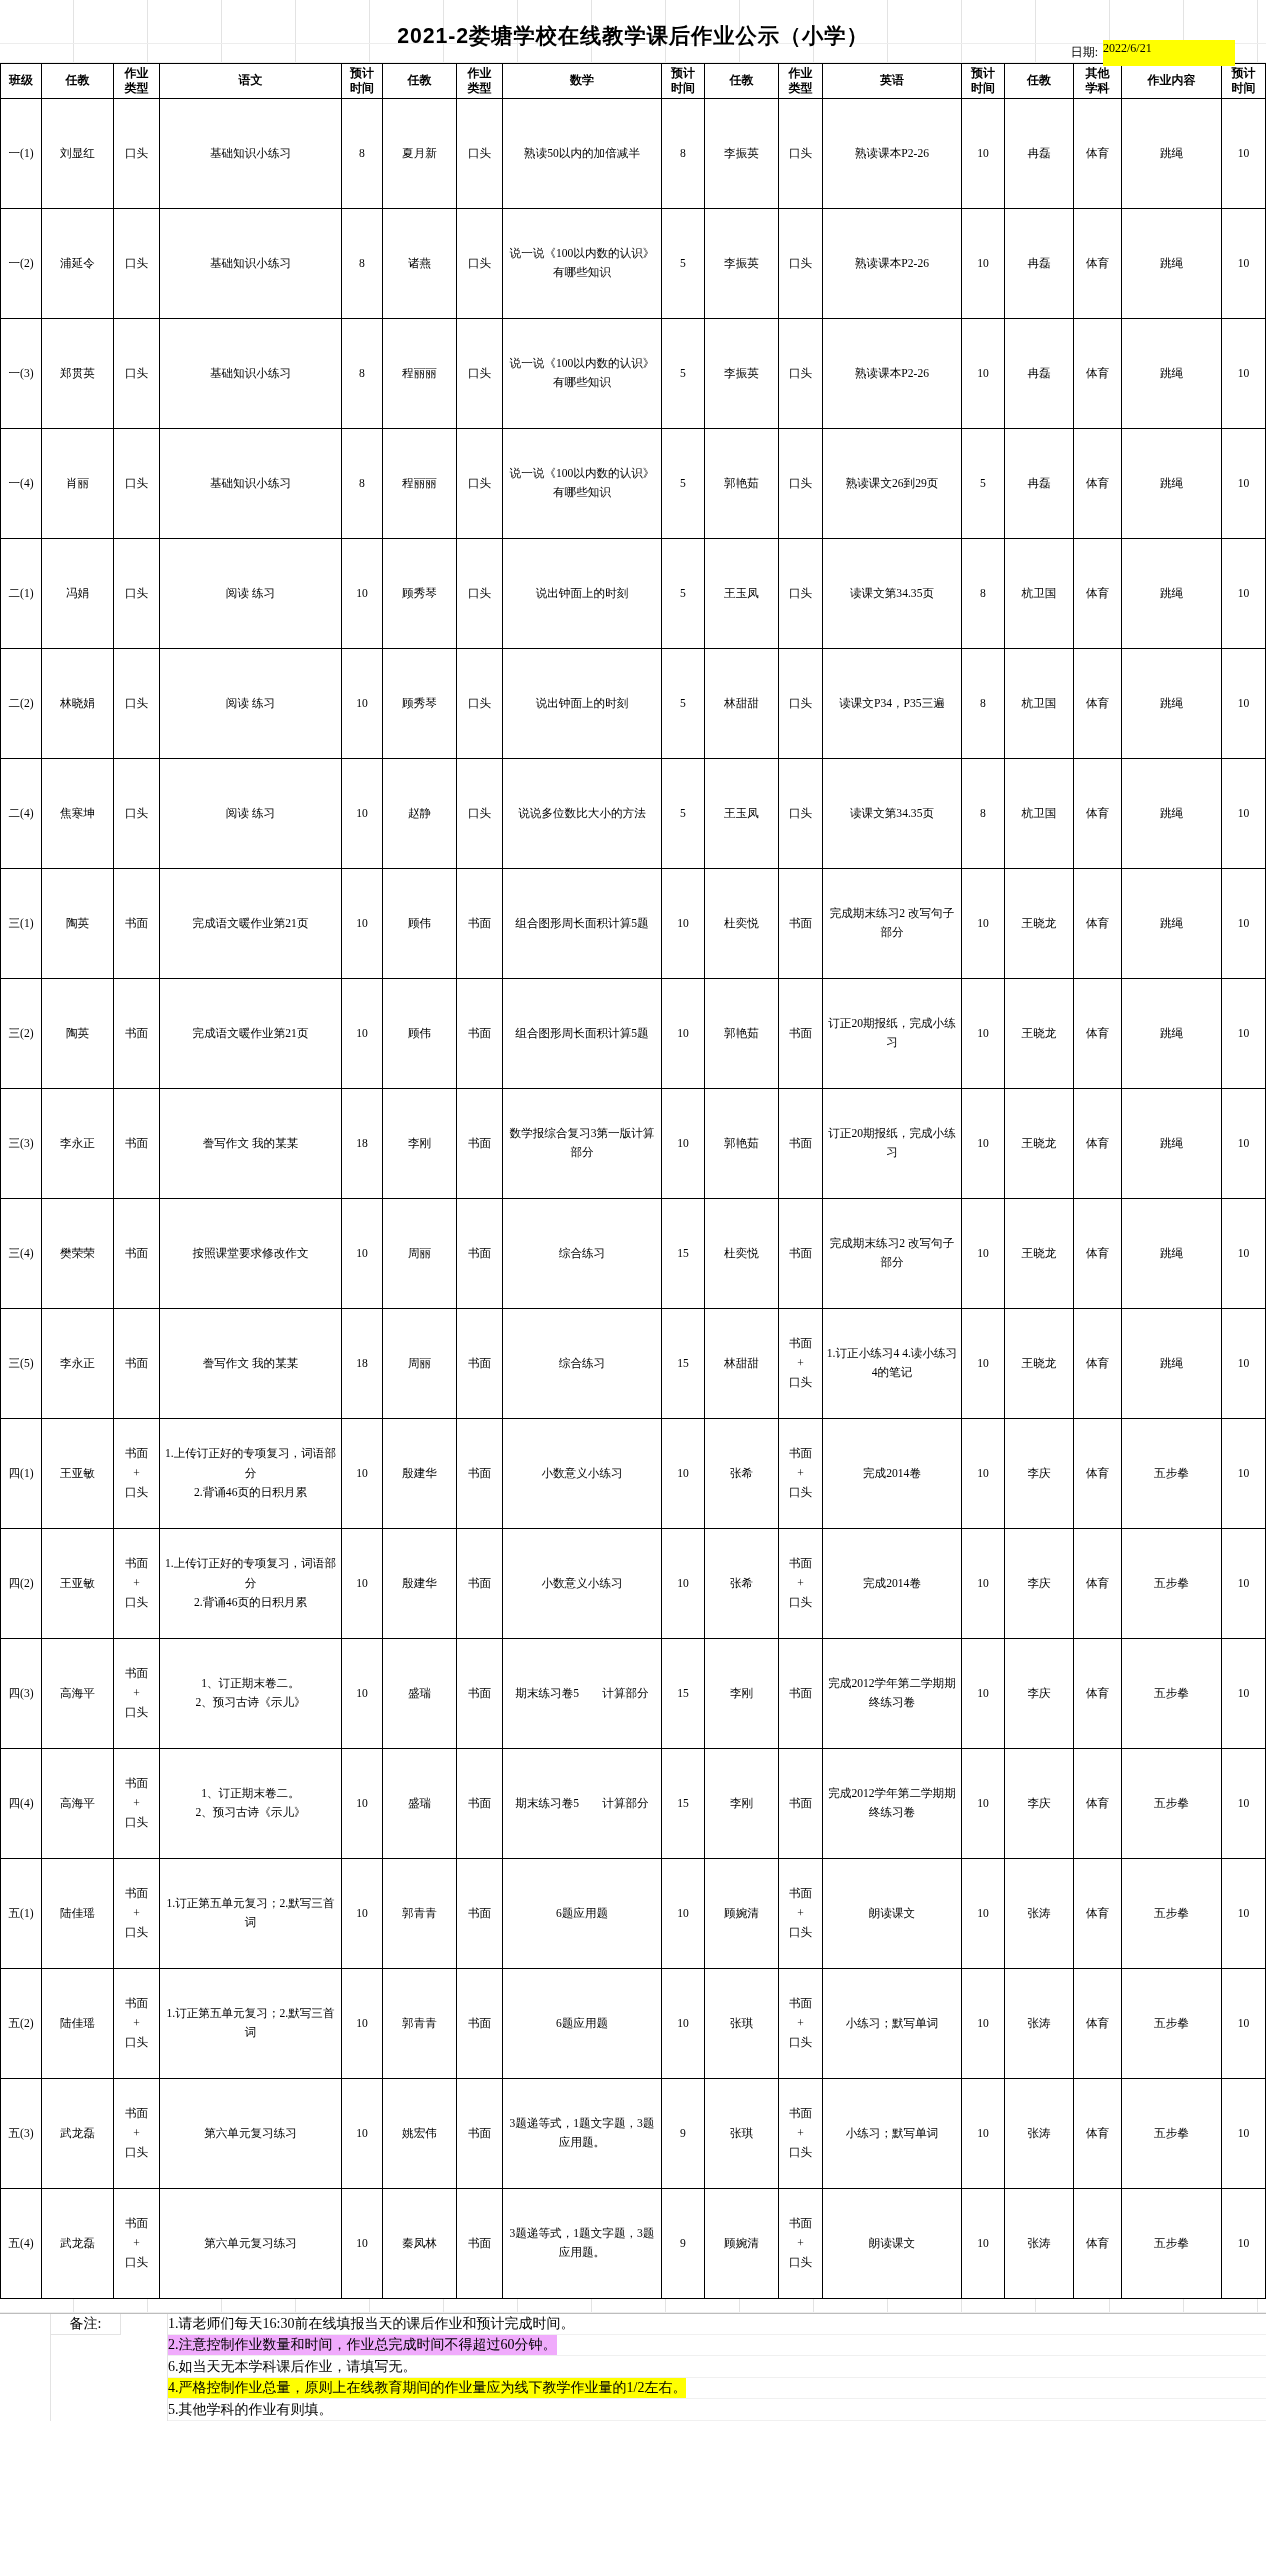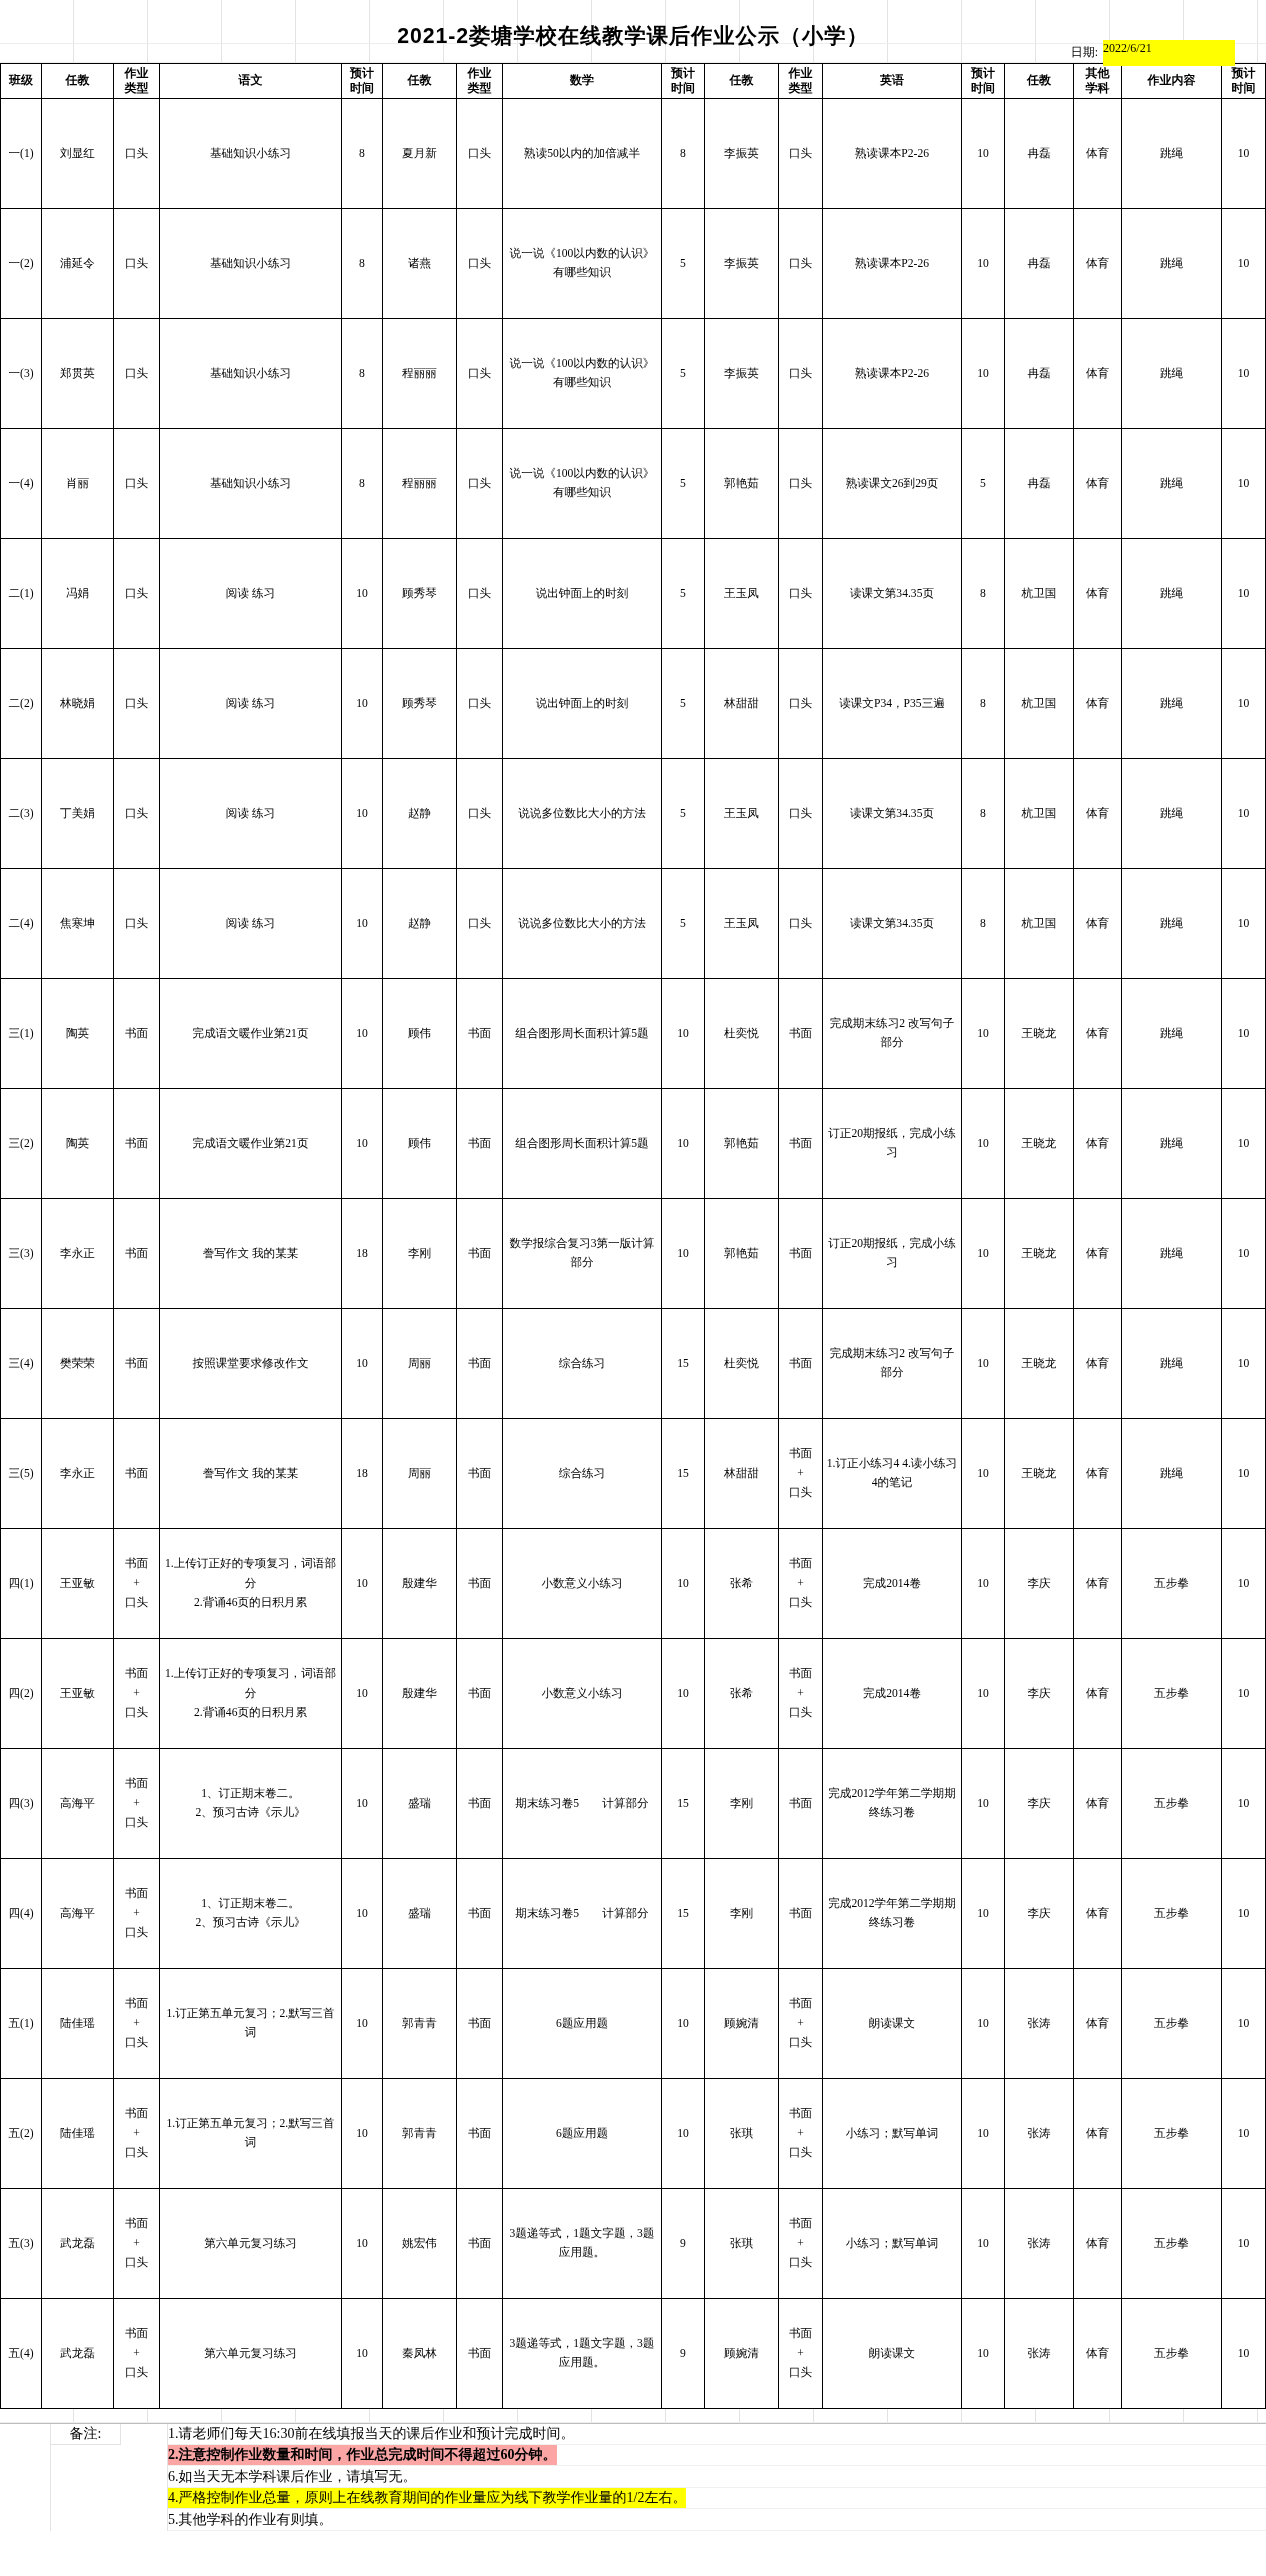--- a/index.html
+++ b/index.html
@@ -31,21 +31,21 @@
 
   .footer-gap{height:13px;border-bottom:0.9px solid #ededed;}
   .notes-area{display:flex;align-items:flex-start;border-top:0.9px solid #bdbdbd;}
   .notes-spacer1{width:50px;align-self:stretch;border-right:0.9px solid #e3e3e3;}
   .notes-label{width:69px;height:20.4px;line-height:20.4px;text-align:center;font-size:14px;
     border-right:0.9px solid #e3e3e3;border-bottom:0.9px solid #e3e3e3;}
   .notes-spacer2{width:46px;align-self:stretch;border-right:0.9px solid #e3e3e3;}
   .notes-list{flex:1;}
   .note-line{height:20.4px;display:flex;align-items:center;font-size:14px;border-bottom:0.9px solid #f0f0f0;}
   .note-line span{line-height:19.5px;}
-  .hl-orange{background:#fca5a5;font-weight:bold;}
+  .hl-orange{background:#f0abfc;}
   .hl-yellow{background:#FFFF00;}
 </style>
 </head>
 <body>
 
 <div class="sheet">
 
   <div class="title-row faint-cols">
     <span>2021-2娄塘学校在线教学课后作业公示（小学）</span>
   </div>
@@ -214,39 +214,20 @@
           <td>林甜甜</td>
           <td>口头</td>
           <td>读课文P34，P35三遍</td>
           <td>8</td>
           <td>杭卫国</td>
           <td>体育</td>
           <td>跳绳</td>
           <td>10</td>
         </tr>
         <tr>
-          <td>二(3)</td>
-          <td>丁美娟</td>
-          <td>口头</td>
-          <td>阅读 练习</td>
-          <td>10</td>
-          <td>赵静</td>
-          <td>口头</td>
-          <td>说说多位数比大小的方法</td>
-          <td>5</td>
-          <td>王玉凤</td>
-          <td>口头</td>
-          <td>读课文第34.35页</td>
-          <td>8</td>
-          <td>杭卫国</td>
-          <td>体育</td>
-          <td>跳绳</td>
-          <td>10</td>
-        </tr>
-        <tr>
           <td>二(4)</td>
           <td>焦寒坤</td>
           <td>口头</td>
           <td>阅读 练习</td>
           <td>10</td>
           <td>赵静</td>
           <td>口头</td>
           <td>说说多位数比大小的方法</td>
           <td>5</td>
           <td>王玉凤</td>

